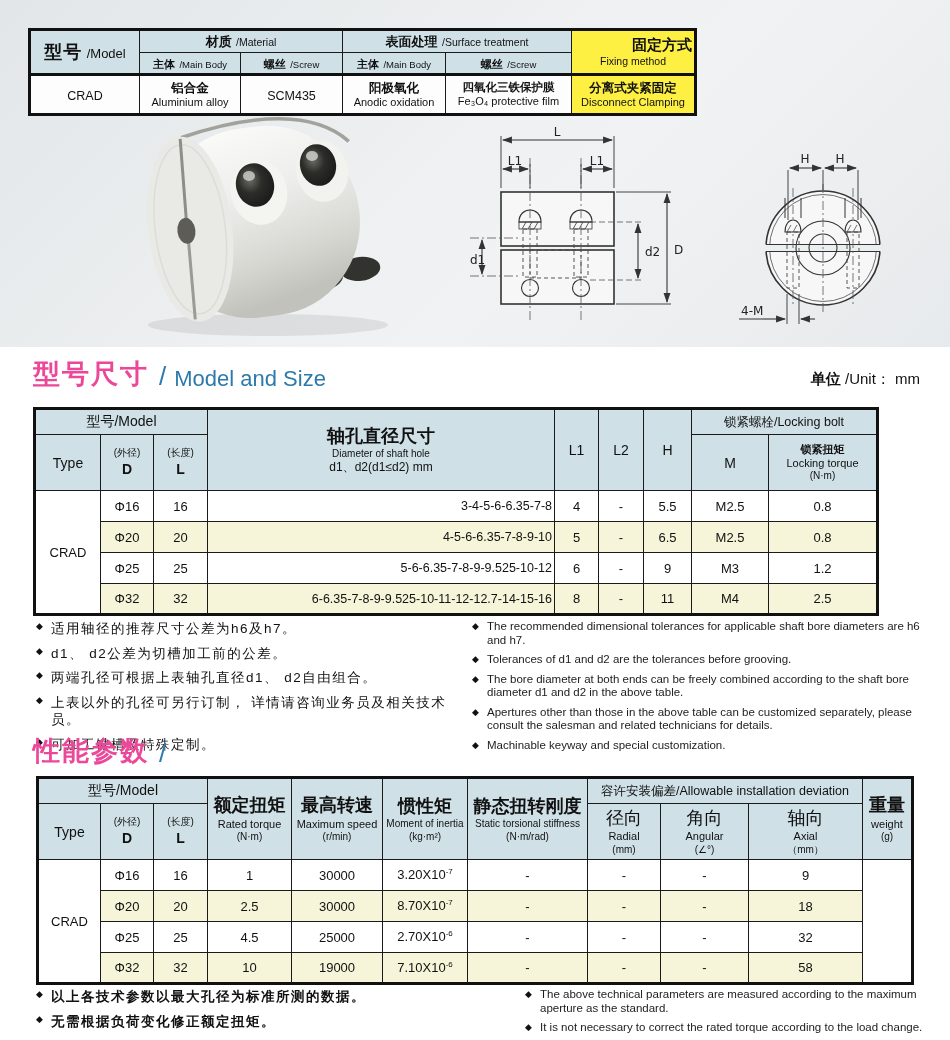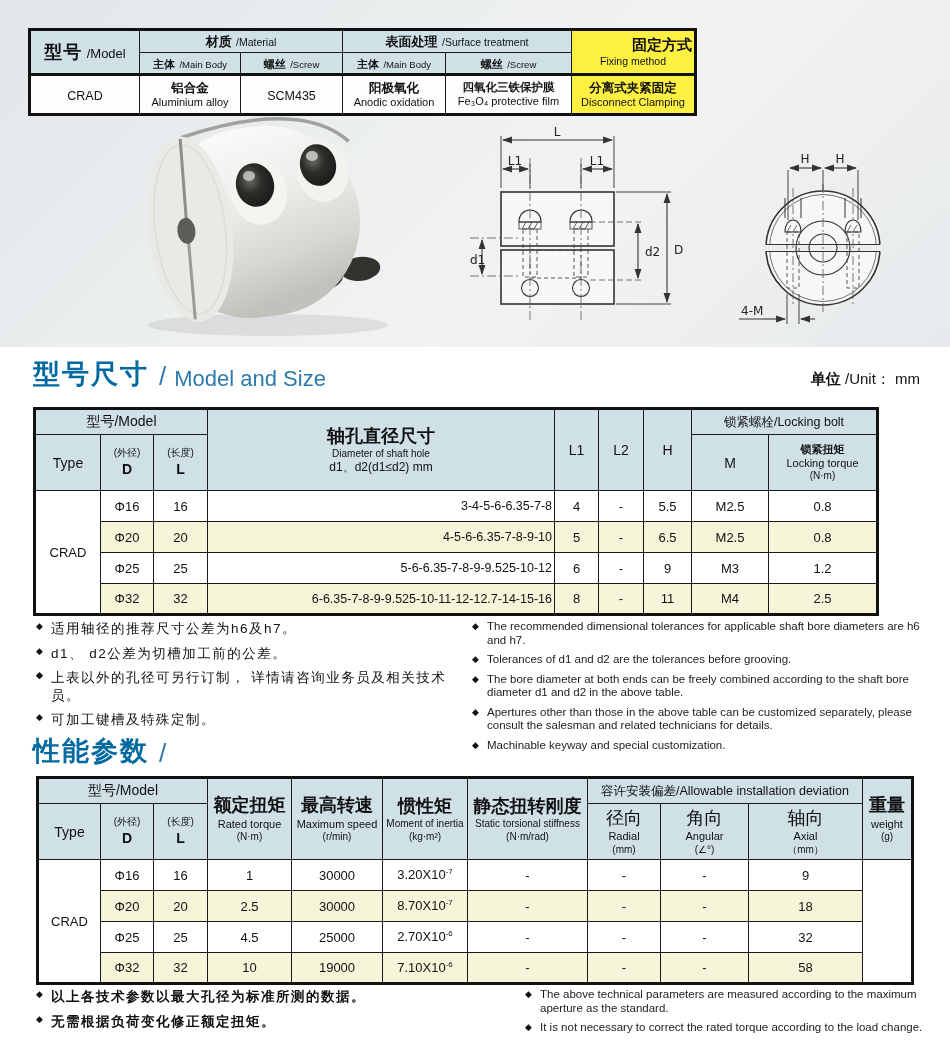--- a/index.html
+++ b/index.html
@@ -30,21 +30,21 @@
   .cell-zh { font-size:12.5px; font-weight:700; display:block; line-height:1.2; }
   .cell-en { font-size:11px; display:block; line-height:1.15; }
   .cell-one { font-size:12.5px; }
 
   
   .drawing { position:absolute; }
   .drawing text { font-family:"DejaVu Sans",sans-serif; font-size:12px; fill:#222; }
 
   
   .sec-heading { position:absolute; left:33px; width:887px; display:flex; align-items:flex-end; }
-  .sec-zh { font-size:27px; font-weight:600; letter-spacing:2px; color:#0369a1; }
+  .sec-zh { font-size:27px; font-weight:600; letter-spacing:2px; color:#ec4899; }
   .sec-sep { font-size:26px; color:#2b7aab; margin:0 8px 0 10px; font-weight:400; }
   .sec-en { font-size:22px; color:#2b7aab; font-weight:500; }
   .unit-label { margin-left:auto; font-size:15px; padding-bottom:3px; }
   .unit-label .u-zh { font-weight:700;margin-top:28px; }
 
   
   .data-table { table-layout:fixed; border:3px solid #111; background:#fff; }
   .data-table th, .data-table td { border:1.8px solid #1a1a1a; text-align:center; vertical-align:middle; padding:1px 2px; }
   .data-table thead th { background:#cfe0e7; font-weight:normal; }
   .data-table tbody td { font-size:13px; height:31px; background:#fff; }
@@ -393,21 +393,21 @@
           <td>M4</td>
           <td>2.5</td>
         </tr>
       </tbody>
   </table>
 
   <div class="notes-wrap" id="size-notes">
     <ul class="notes notes-zh">
         <li><span class="blt">◆</span><span>适用轴径的推荐尺寸公差为h6及h7。</span></li>
         <li><span class="blt">◆</span><span>d1、 d2公差为切槽加工前的公差。</span></li>
-        <li><span class="blt">◆</span></li>
+        <li><span class="blt">◆</span><span>两端孔径可根据上表轴孔直径d1、 d2自由组合。</span></li>
         <li><span class="blt">◆</span><span>上表以外的孔径可另行订制， 详情请咨询业务员及相关技术员。</span></li>
         <li><span class="blt">◆</span><span>可加工键槽及特殊定制。</span></li>
       </ul>
     <ul class="notes notes-en">
         <li><span class="blt">◆</span><span>The recommended dimensional tolerances for applicable shaft bore diameters are h6 and h7.</span></li>
         <li><span class="blt">◆</span><span>Tolerances of d1 and d2 are the tolerances before grooving.</span></li>
         <li><span class="blt">◆</span><span>The bore diameter at both ends can be freely combined according to the shaft bore diameter d1 and d2 in the above table.</span></li>
         <li><span class="blt">◆</span><span>Apertures other than those in the above table can be customized separately, please consult the salesman and related technicians for details.</span></li>
         <li><span class="blt">◆</span><span>Machinable keyway and special customization.</span></li>
       </ul>

